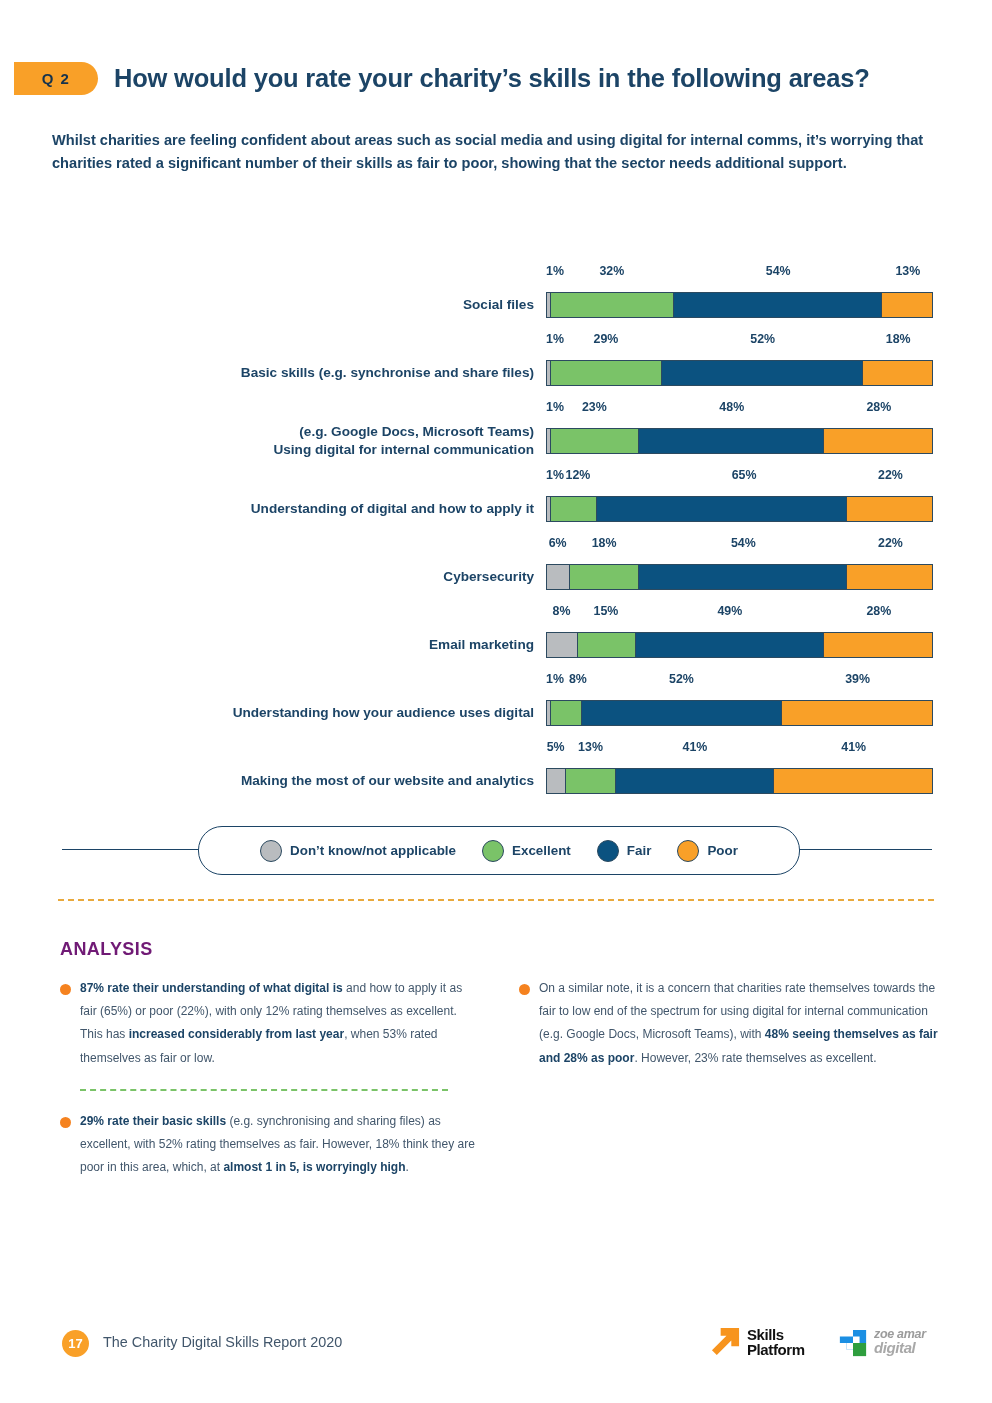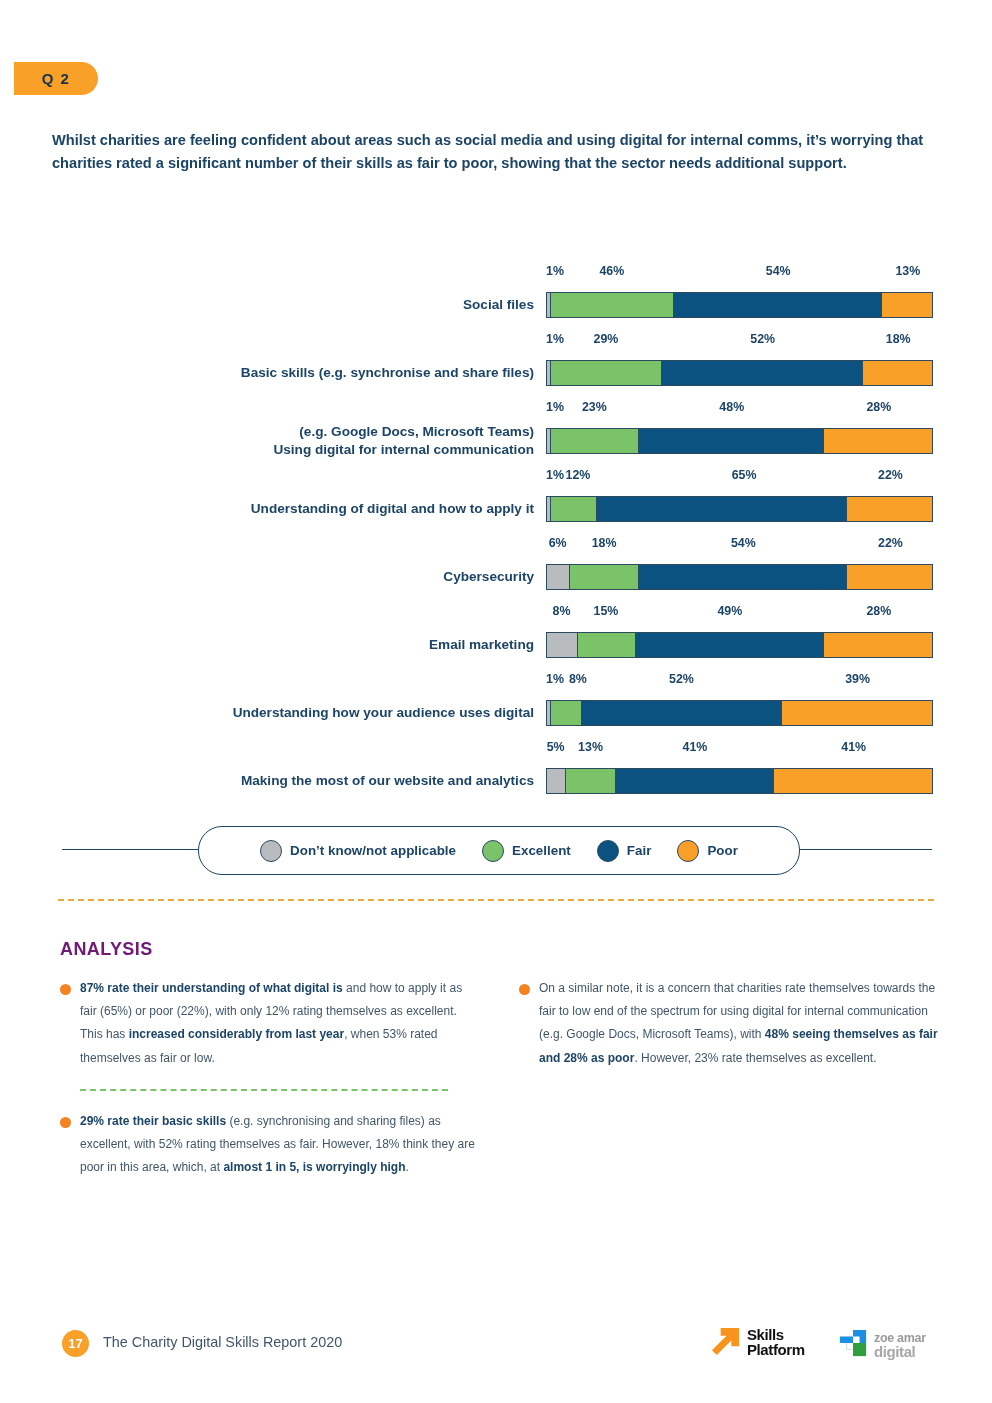--- a/index.html
+++ b/index.html
@@ -275,22 +275,23 @@
     font-weight: bold;
     line-height: 15px;
     color: #111111;
     letter-spacing: -0.4px;
   }
   .logo-za {
     position: absolute;
     left: 838px;
     top: -2px;
     display: flex;
-    align-items: flex-end;
+    align-items: flex-start;
     gap: 6px;
+    font-style: italic;
   }
   .za-mark { width: 30px; height: 30px; }
   .za-words { line-height: 13px; }
   .za-top {
     font-size: 12.5px;
     font-weight: bold;
     color: #9b9b9b;
     letter-spacing: -0.3px;
   }
   .za-bot {
@@ -300,32 +301,33 @@
     letter-spacing: -0.4px;
   }
 </style>
 </head>
 <body>
 
 <div class="page">
 
   <div class="header">
     <div class="q-badge">Q 2</div>
+    <div class="q-title">How would you rate your charity’s skills in the following areas?</div>
   </div>
 
   <div class="intro">Whilst charities are feeling confident about areas such as social media and using digital for internal comms, it’s worrying that charities rated a significant number of their skills as fair to poor, showing that the sector needs additional support.</div>
 
   <div class="chart" id="chart">
       <div class="row">
         <div class="row-label one-line">
           <div>Social files</div>
         </div>
         <div class="val-layer">
           <div class="val" style="left: 9px;">1%</div>
-          <div class="val" style="left: 65.79px;">46%</div>
+          <div class="val" style="left: 65.79px;">32%</div>
           <div class="val" style="left: 232.2px;">54%</div>
           <div class="val" style="left: 361.845px;">13%</div>
         </div>
         <div class="bar-wrap">
           <div class="seg dk" style="width: 3.87px;"></div>
           <div class="seg ex" style="width: 123.84px;"></div>
           <div class="seg fa" style="width: 208.98px;"></div>
           <div class="seg po" style="width: 50.31px;"></div>
         </div>
       </div>

